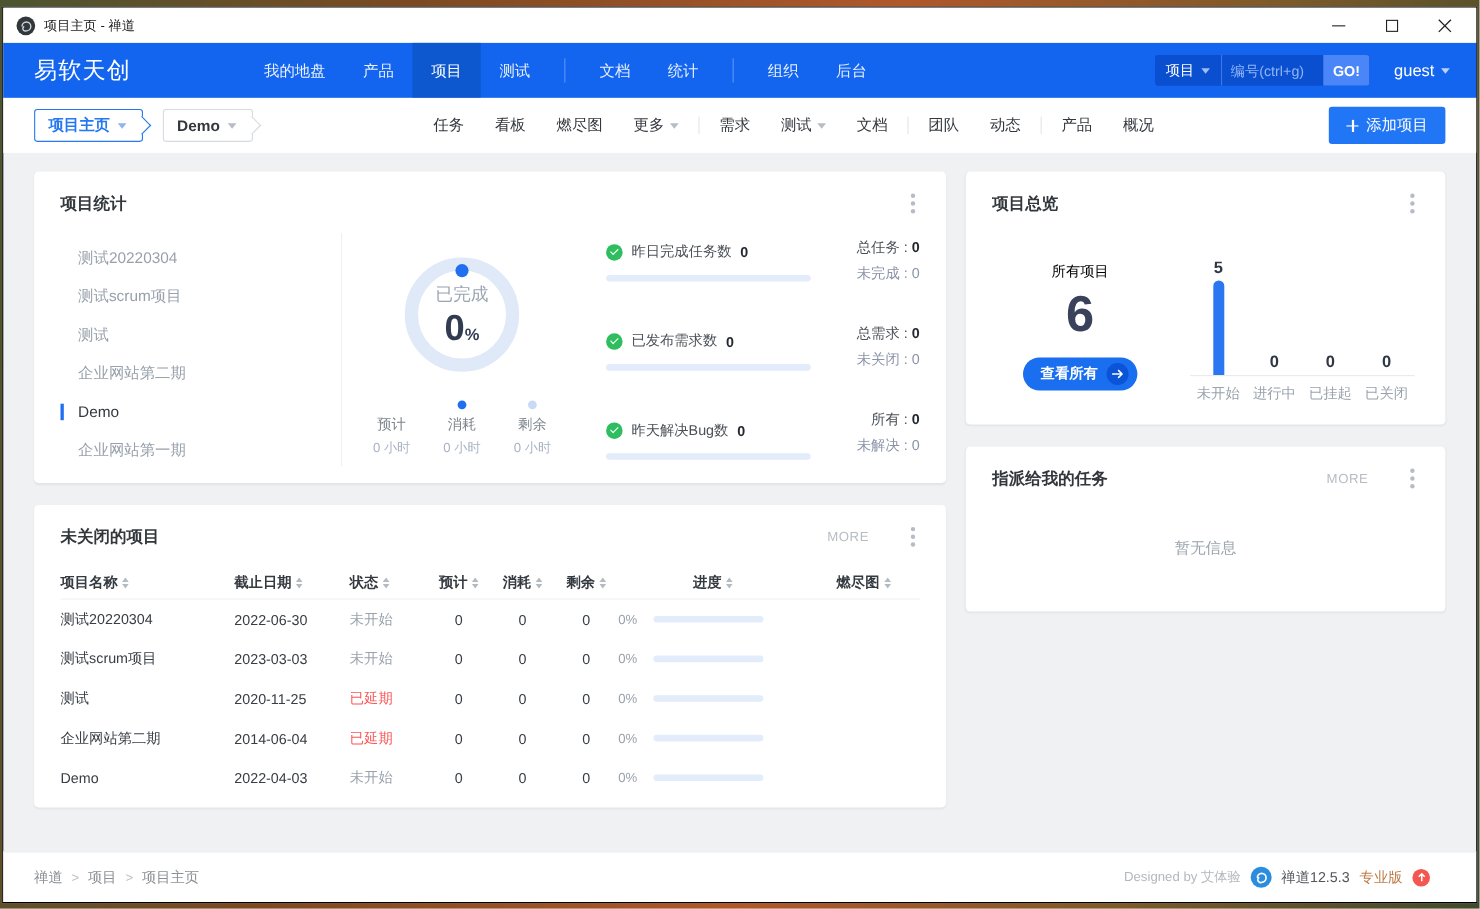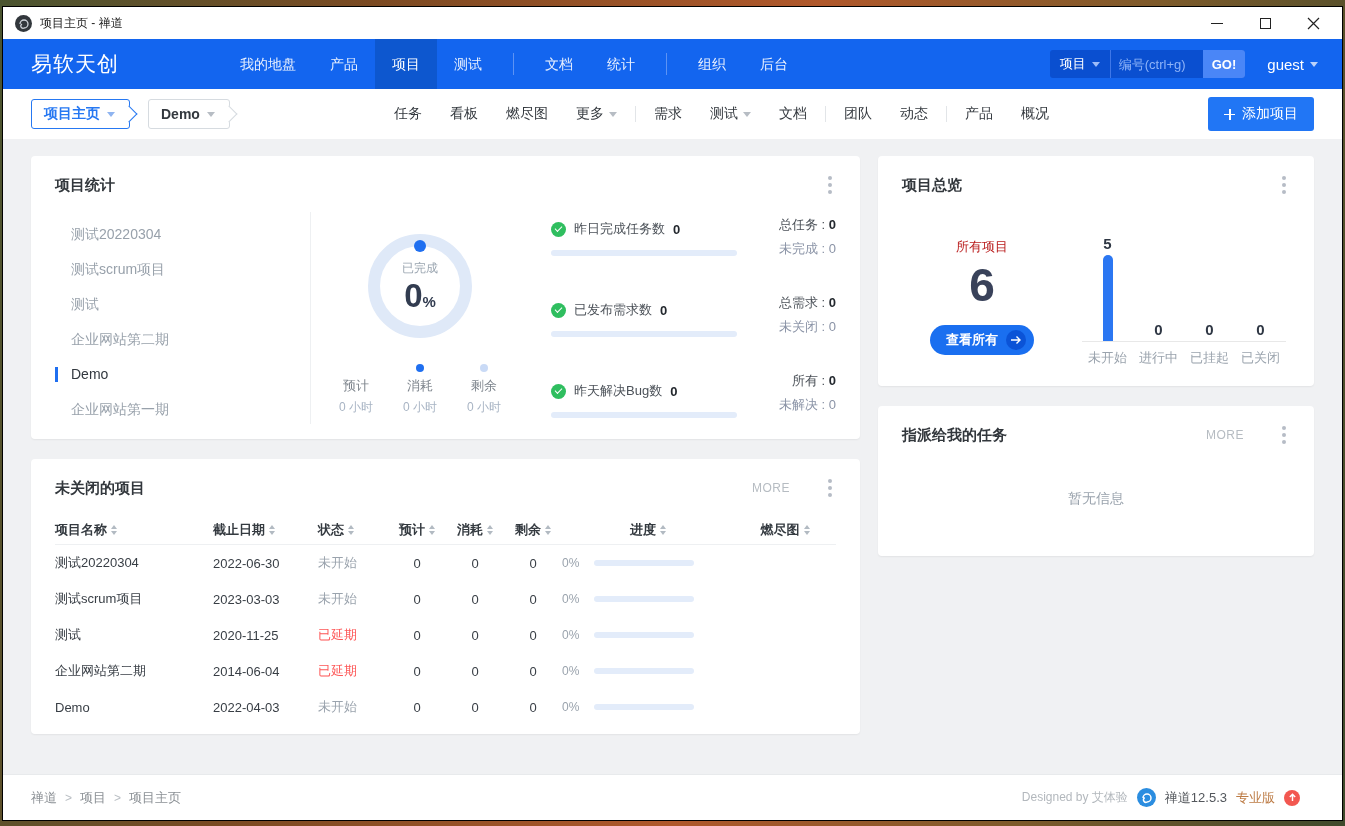--- a/index.html
+++ b/index.html
@@ -69,21 +69,21 @@
   .stats-panel { height:283px; }
   .stats-body { display:flex; margin-top:14px; height:212px; }
   .proj-list { width:255px; flex:none; padding-top:12px; }
   .proj-list .p-item { position:relative; padding:0 0 0 16px; margin-bottom:14px; font-size:14px; color:#98a1ab; height:21px; line-height:21px; cursor:pointer; }
   .proj-list .p-item.active { color:#32383f; }
   .proj-list .p-item.active::before { content:''; position:absolute; left:0; top:3px; width:3px; height:15px; background:#1f6ff0; }
   .stats-vdiv { width:1px; background:#eef0f2; }
   .donut-col { width:218px; flex:none; display:flex; flex-direction:column; align-items:center; }
   .donut { position:relative; width:104px; height:104px; margin-top:22px; border:12px solid #dfe9f8; border-radius:50%; display:flex; flex-direction:column; align-items:center; justify-content:center; }
   .donut .dot { position:absolute; left:calc(50% - 6px); top:-6px; width:12px; height:12px; border-radius:50%; background:#1f6ff0; }
-  .donut .c-label { font-size:12px; color:#9aa5b0; margin-bottom:2px; }
+  .donut .c-label { font-size:16px; color:#9aa5b0; margin-bottom:2px; }
   .donut .c-value { font-size:33px; font-weight:bold; color:#323c50; line-height:1; }
   .donut .c-unit { font-size:15px; font-weight:bold; }
   .donut-legend { display:flex; gap:14px; margin-top:26px; }
   .dl-item { width:50px; text-align:center; }
   .dl-dot { width:8px; height:8px; border-radius:50%; margin:0 auto 5px; }
   .dl-label { font-size:13px; color:#7d848c; }
   .dl-value { font-size:12px; color:#a8b4c4; margin-top:4px; }
   .metrics-col { flex:1; padding:8px 10px 6px 22px; display:flex; flex-direction:column; justify-content:space-between; }
   .metric .m-top { display:flex; align-items:center; gap:8px; font-size:13px; color:#4b5158; }
   .metric .m-top b { color:#23282e; }
@@ -112,21 +112,21 @@
   .tbl-row .c-name { color:#383e45; } .tbl-row .c-date { color:#383e45; }
   .status-gray { color:#9aa3ad; } .status-red { color:#fd5757; }
   .tbl-row .c-num { color:#383e45; }
   .prog-pct { font-size:12px; color:#9aa3ad; margin-right:8px; width:24px; }
   .prog-bar { width:100px; height:6px; border-radius:3px; background:#e3ecfa; }
 
   
   .overview-panel { height:230px; }
   .ov-body { display:flex; margin-top:6px; }
   .ov-left { width:160px; flex:none; display:flex; flex-direction:column; align-items:center; padding-top:34px; }
-  .ov-all-label { font-size:13px; color:#b91c1c; }
+  .ov-all-label { font-size:13px; color:#000000; }
   .ov-all-value { font-size:46px; font-weight:bold; color:#39425a; line-height:1.1; margin-top:4px; }
   .viewall-btn { margin-top:14px; height:30px; display:flex; align-items:center; gap:8px; padding:0 8px 0 16px; background:#1a6ff0; border:none; border-radius:15px; color:#fff; font-size:13px; font-weight:bold; cursor:pointer; }
   .va-arrow { width:20px; height:20px; border-radius:50%; background:#0b53d7; display:flex; align-items:center; justify-content:center; }
   .ov-chart { flex:1; padding:10px 4px 0 20px; }
   .bars-row { display:flex; height:128px; border-bottom:1px solid #e8e8e8; }
   .bar-col { flex:1; display:flex; flex-direction:column; align-items:center; justify-content:flex-end; }
   .bar-col .b-val { font-size:15px; font-weight:bold; color:#2f3744; margin-bottom:3px; }
   .bar-col .b-bar { width:10px; background:#2b77f2; border-radius:5px 5px 0 0; }
   .bh-5 { height:86px; } .bh-0 { height:0; }
   .cats-row { display:flex; margin-top:7px; }

